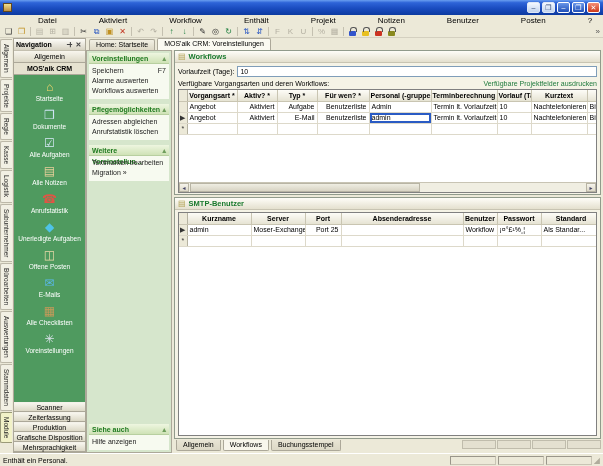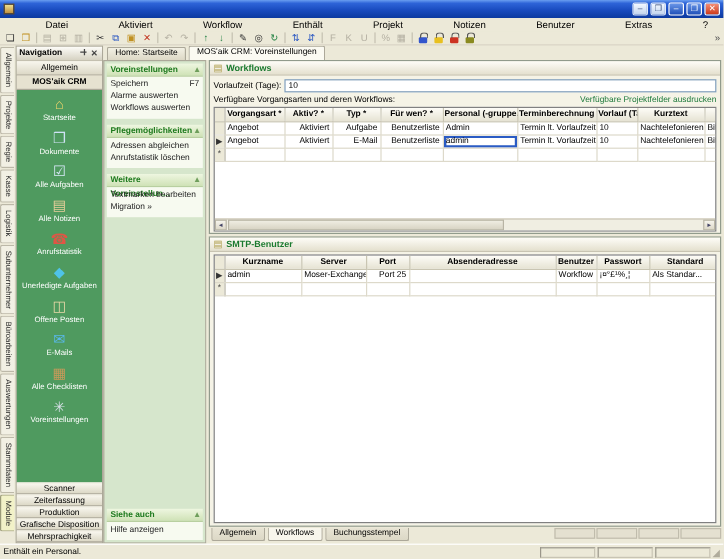--- a/index.html
+++ b/index.html
@@ -129,21 +129,21 @@
 </div>
 
 <div class="menubar">
   <span class="menu-item">Datei</span>
   <span class="menu-item">Aktiviert</span>
   <span class="menu-item">Workflow</span>
   <span class="menu-item">Enthält</span>
   <span class="menu-item">Projekt</span>
   <span class="menu-item">Notizen</span>
   <span class="menu-item">Benutzer</span>
-  <span class="menu-item">Extras</span>
+  <span class="menu-item">Posten</span>
   <span class="menu-item">?</span>
 </div>
 
 <div class="toolbar">
   <span class="tb">❏</span>
   <span class="tb amber">❒</span>
   <span class="tb-sep"></span>
   <span class="tb off">▤</span>
   <span class="tb off">⊞</span>
   <span class="tb off">▥</span>

